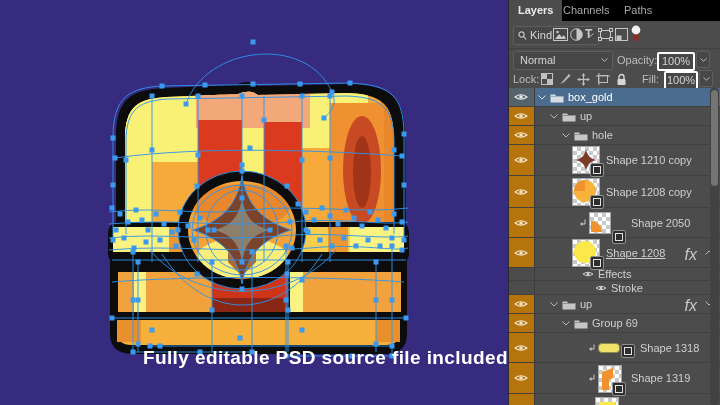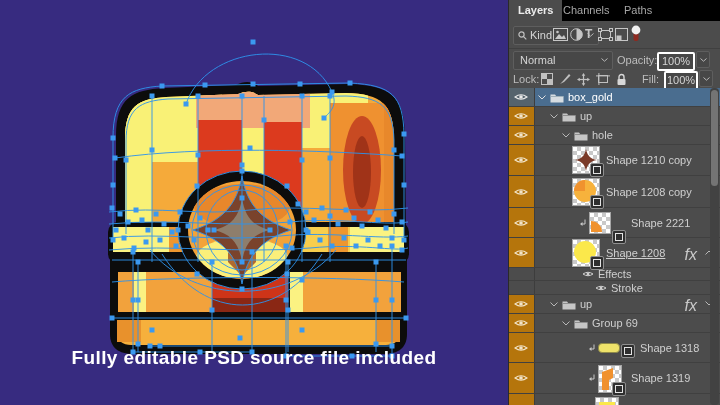--- a/index.html
+++ b/index.html
@@ -1,21 +1,21 @@
 <!DOCTYPE html>
 <html><head>
 <meta charset="utf-8">
 <style>
   html,body{margin:0;padding:0;background:#222;}
   .stage{position:relative;width:720px;height:405px;overflow:hidden;
          font-family:"Liberation Sans",sans-serif;background:#372B80;}
   
   .canvas{position:absolute;left:0;top:0;width:508px;height:405px;background:#372B80;}
   .canvas svg{position:absolute;left:0;top:0;}
-  .caption{position:absolute;left:0;top:347px;width:508px;text-align:center;
+  .caption{position:absolute;left:0;top:347px;width:508px;text-align:right;
            color:#FFFFFF;font-size:19px;font-weight:bold;letter-spacing:.4px;}
   
   .panel{position:absolute;left:508px;top:0;width:212px;height:405px;background:#4C4C4C;
          border-left:1px solid #2A2A2A;box-sizing:border-box;font-size:11px;color:#CFCFCF;}
   .tabbar{position:absolute;left:0;top:0;width:231px;height:21px;background:#000000;}
   .tab{position:absolute;top:0;height:21px;line-height:21px;padding:0 9px;color:#A6A6A6;}
   .tab.active{background:#4C4C4C;color:#ECECEC;font-weight:bold;}
   .panel-menu{position:absolute;right:5px;top:7px;width:12px;height:8px;}
   .panel-menu i{display:block;height:2px;background:#C4C4C4;margin-bottom:1px;}
   .frow{position:absolute;left:0;width:212px;}
@@ -483,21 +483,21 @@
         <svg class="rowitem" style="left:70px;margin-top:-4px;" width="8" height="8">
             <path d="M6,0.5 V5 H2.5" fill="none" stroke="#C8C8C8"></path>
             <path d="M3.5,3 L1,5 L3.5,7 Z" fill="#C8C8C8"></path>
           </svg>
         <div class="thumb rowitem" style="left:80px;margin-top:-11px;width:20px;height:20px;">
           <svg width="20" height="20">
               <path d="M1,19 V8 A11,11 0 0 1 12,19 Z" fill="#F0922E"></path>
             </svg>
         </div>
         <div class="badge inline rowitem" style="left:103px;margin-top:-7px;"></div>
-        <span class="rowitem name" style="left:122px;margin-top:-6px;">Shape 2221</span>
+        <span class="rowitem name" style="left:122px;margin-top:-6px;">Shape 2050</span>
       </div>
 
       <div class="row" style="top:150px;height:30px;">
         <div class="eyecell orange">
           <svg class="eye" width="14" height="10">
               <path d="M1,5 Q7,0.5 13,5 Q7,9.5 1,5 Z" fill="none" stroke="#F2E4C8" stroke-width="1.1"></path>
               <circle cx="7" cy="5" r="1.8" fill="#F2E4C8"></circle>
             </svg>
         </div>
         <div class="thumb rowitem" style="left:63px;margin-top:-14px;width:26px;height:26px;">

